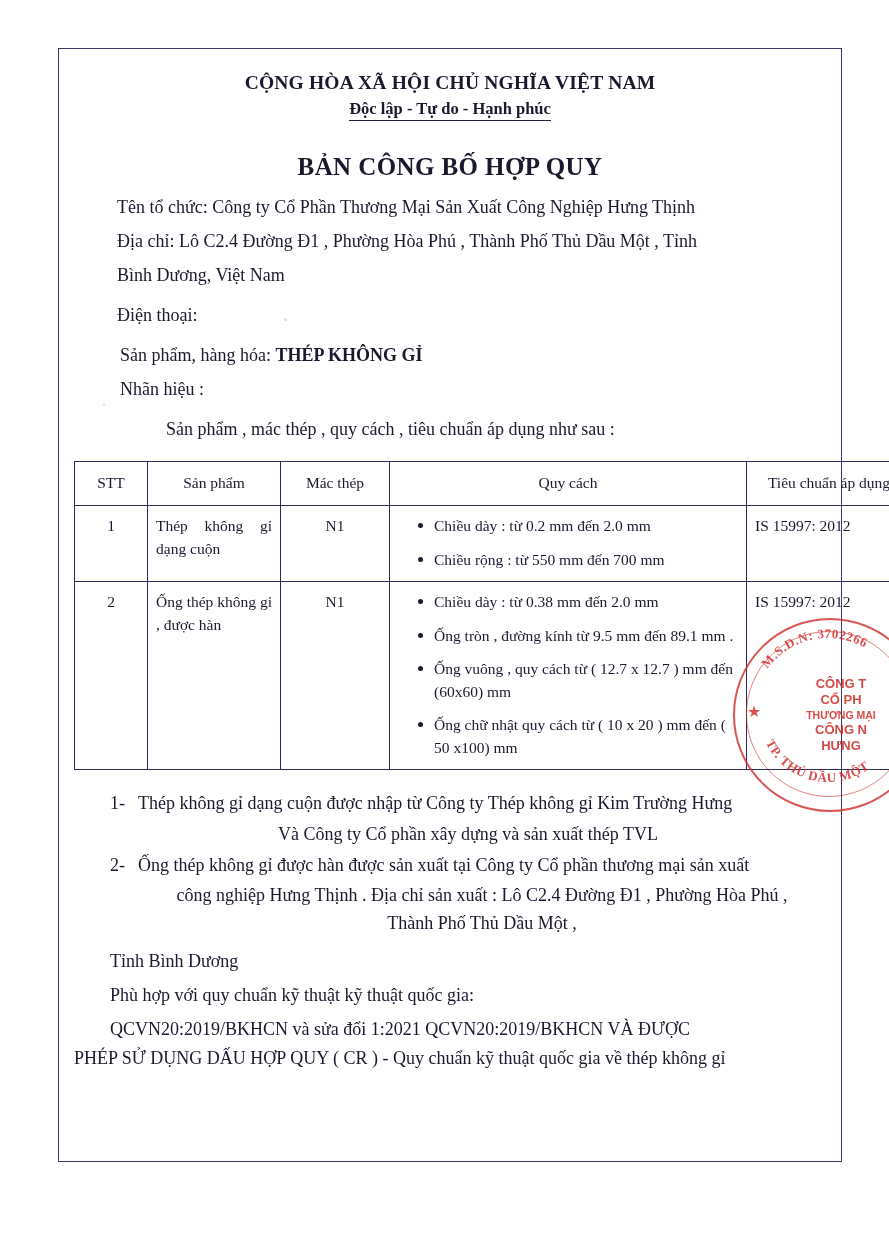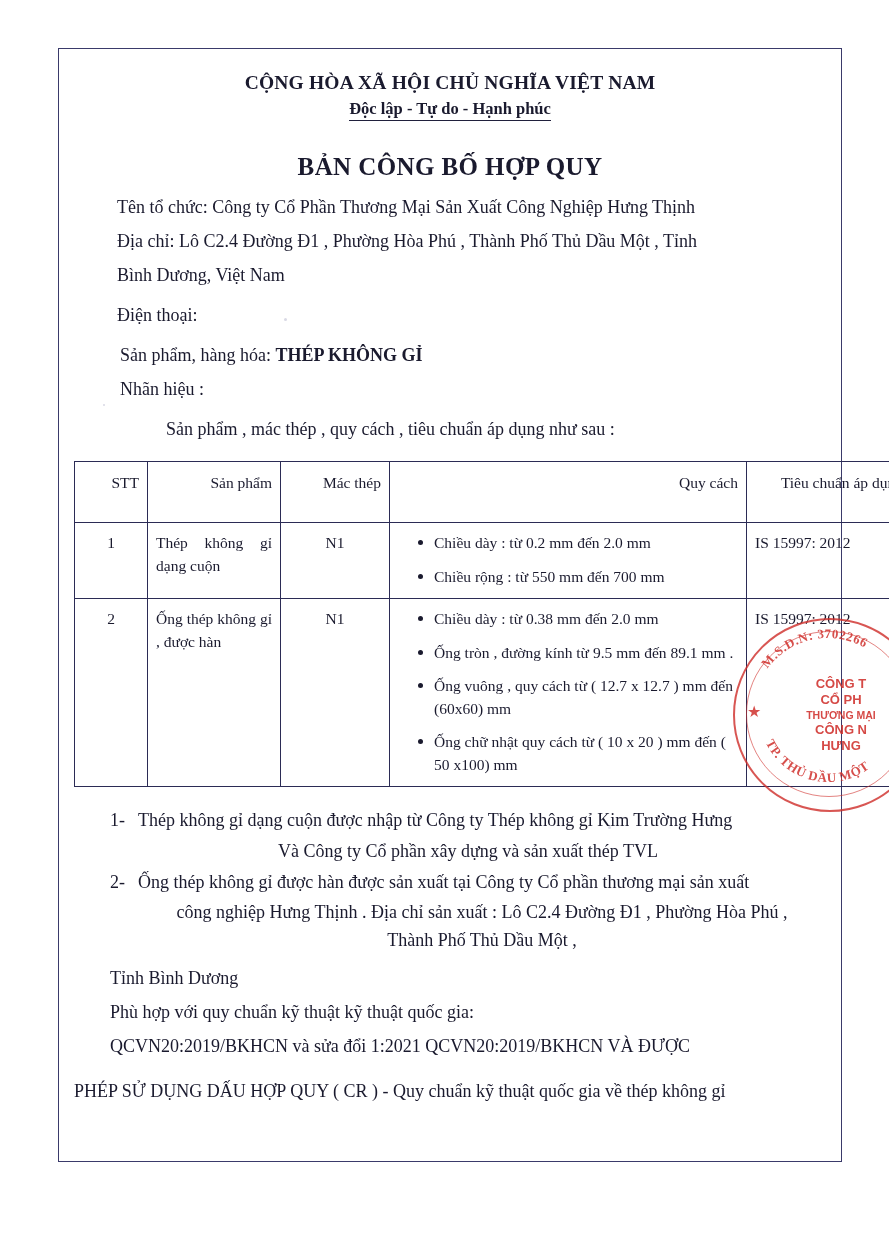--- a/index.html
+++ b/index.html
@@ -90,23 +90,23 @@
     table-layout: fixed;
   }
   table.spec th, table.spec td {
     border: 1px solid #2b2b55;
     vertical-align: top;
     padding: 9px 8px 10px 8px;
     line-height: 1.45;
   }
   table.spec th {
     font-weight: normal;
-    text-align: right;
+    text-align: center;
     padding-top: 10px;
-    padding-bottom: 28px;
+    padding-bottom: 11px;
   }
   .col-stt { width: 56px; text-align: center; }
   .col-sp  { width: 116px; }
   .col-mac { width: 92px; text-align: center; }
   .col-qc  { width: 340px; }
   .col-tc  { width: 148px; }
 
   td.c-stt { text-align: center; }
   td.c-mac { text-align: center; }
 
@@ -323,21 +323,21 @@
       </div>
       <div class="note-cont note-cont-2">công nghiệp Hưng Thịnh . Địa chỉ sản xuất : Lô C2.4 Đường Đ1 , Phường Hòa Phú ,</div>
       <div class="note-cont note-cont-2">Thành Phố Thủ Dầu Một ,</div>
     </div>
 
     <div class="tail">Tỉnh Bình Dương</div>
     <div class="tail" style="margin-top:7px;">Phù hợp với quy chuẩn kỹ thuật kỹ thuật quốc gia:</div>
     <div class="tail-just">
       <span class="l1">QCVN20:2019/BKHCN và sửa đổi 1:2021  QCVN20:2019/BKHCN VÀ ĐƯỢC</span>
     </div>
-    <div class="tail-just" style="margin-top:18px;">PHÉP SỬ DỤNG DẤU HỢP QUY ( CR ) -  Quy chuẩn kỹ thuật quốc gia về thép không gỉ</div>
+    <div class="tail-just" style="margin-top:2px;">PHÉP SỬ DỤNG DẤU HỢP QUY ( CR ) -  Quy chuẩn kỹ thuật quốc gia về thép không gỉ</div>
 
   </div>
 
   <div class="seal">
     <div class="ring"></div>
     <div class="ring inner"></div>
     <svg class="seal-arc" viewBox="0 0 190 190">
       <defs>
         <path id="arcTop" d="M 20,95 A 75,75 0 0 1 170,95"></path>
         <path id="arcBottom" d="M 26,95 A 69,69 0 0 0 164,95"></path>

